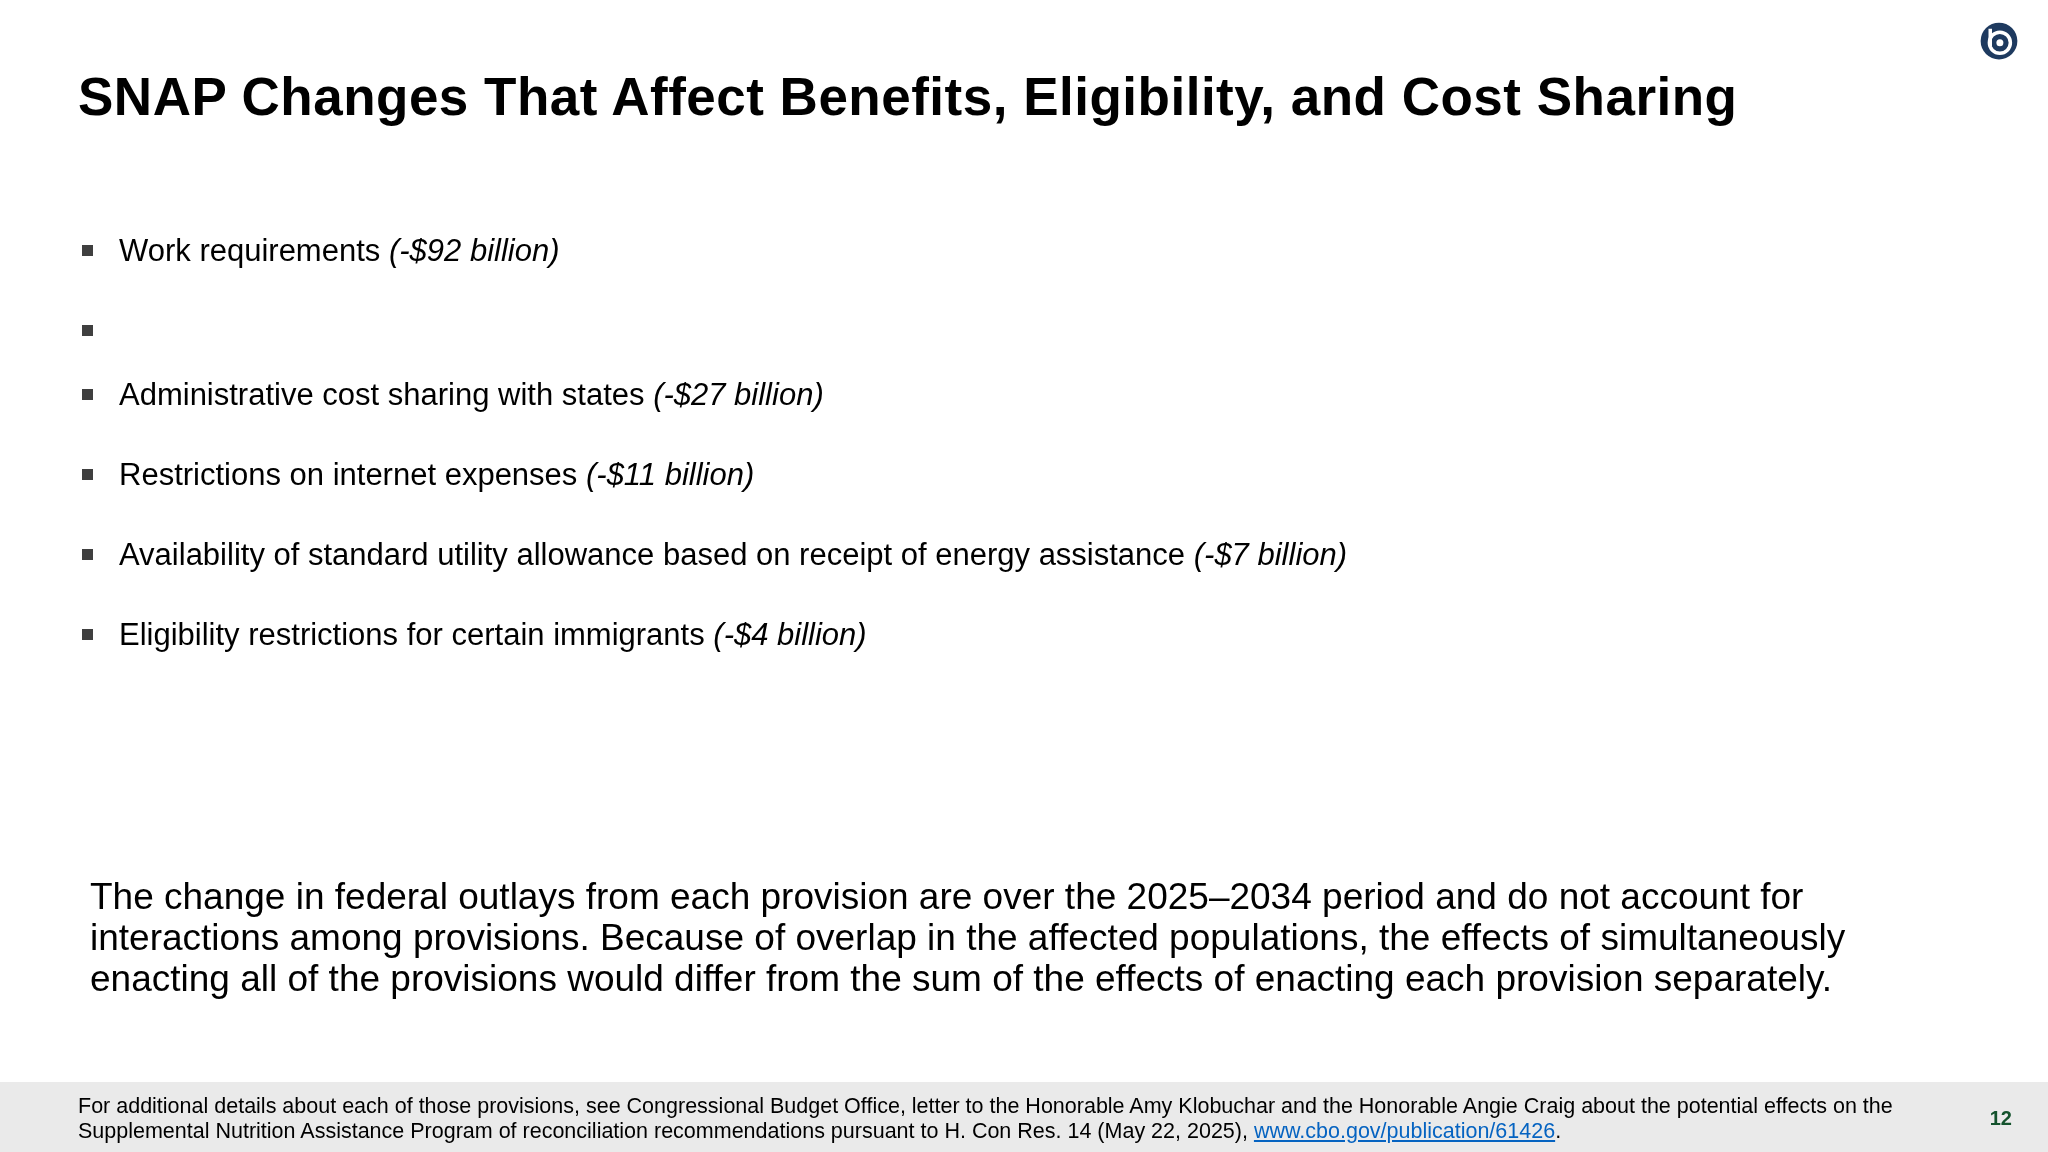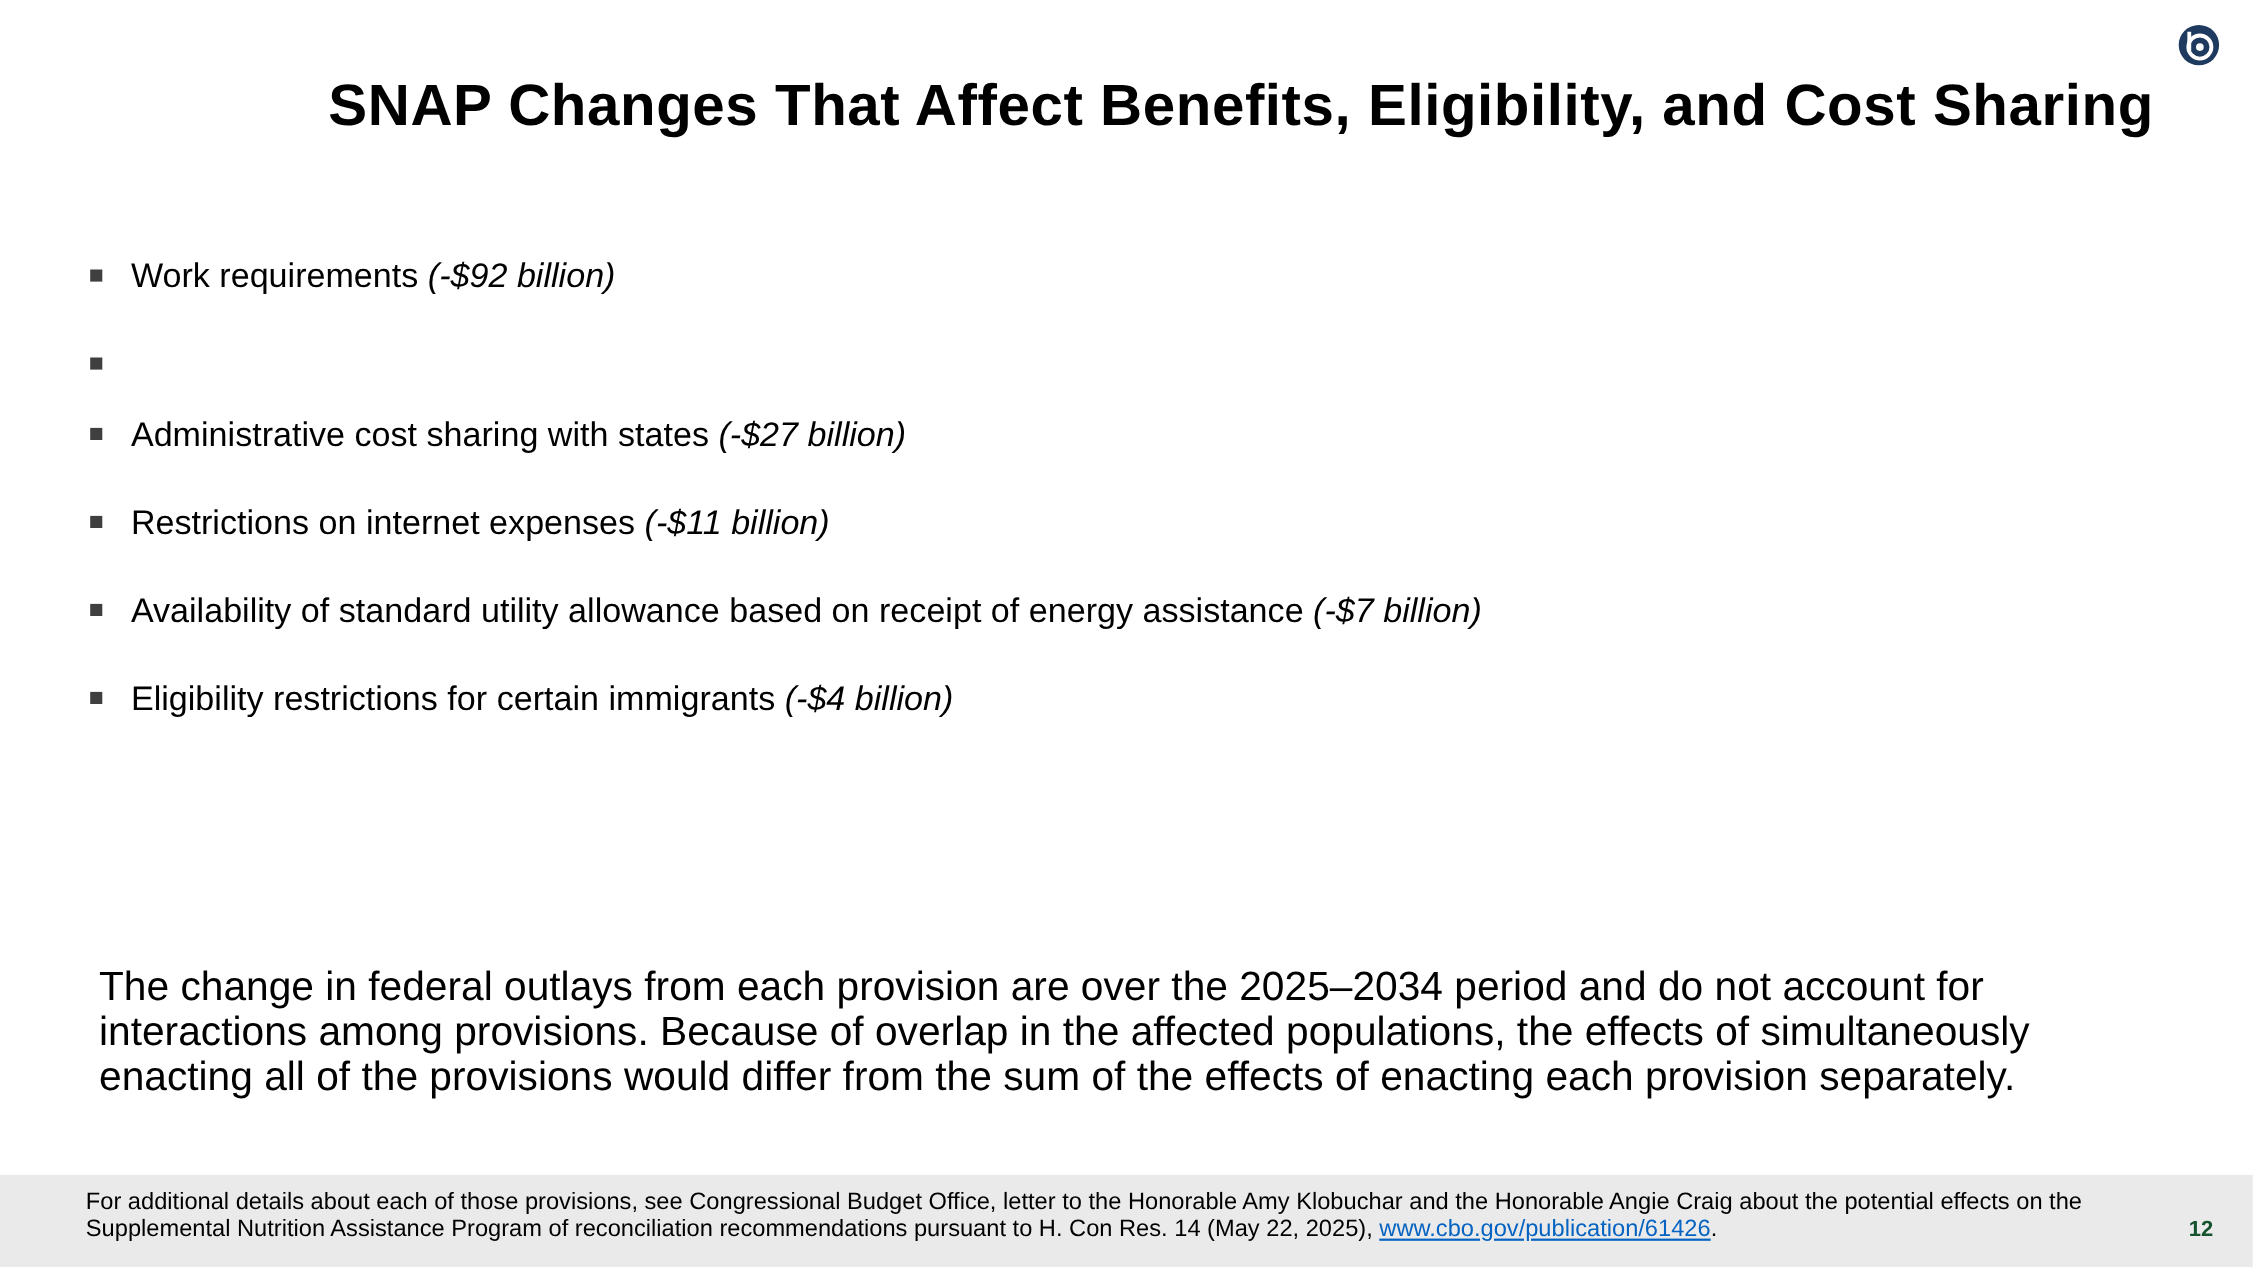--- a/index.html
+++ b/index.html
@@ -15,21 +15,20 @@
 
   .title {
     position: absolute;
     left: 78px;
     top: 66px;
     width: 1880px;
     font-size: 53px;
     font-weight: 700;
     letter-spacing: 0.5px;
     color: #000000;
-    text-align: right;
   }
 
   .logo {
     position: absolute;
     right: 28px;
     top: 20px;
     width: 42px;
     height: 42px;
   }
 
@@ -65,21 +64,21 @@
     width: 1800px;
     font-size: 37px;
     line-height: 41px;
   }
 
   .footer {
     position: absolute;
     left: 0;
     bottom: 0;
     width: 2048px;
-    height: 84px;
+    height: 70px;
     background: #eaeaea;
     margin-top: 36px;
   }
   .footnote {
     position: absolute;
     left: 78px;
     top: 12px;
     width: 1835px;
     font-size: 21.5px;
     line-height: 25px;

